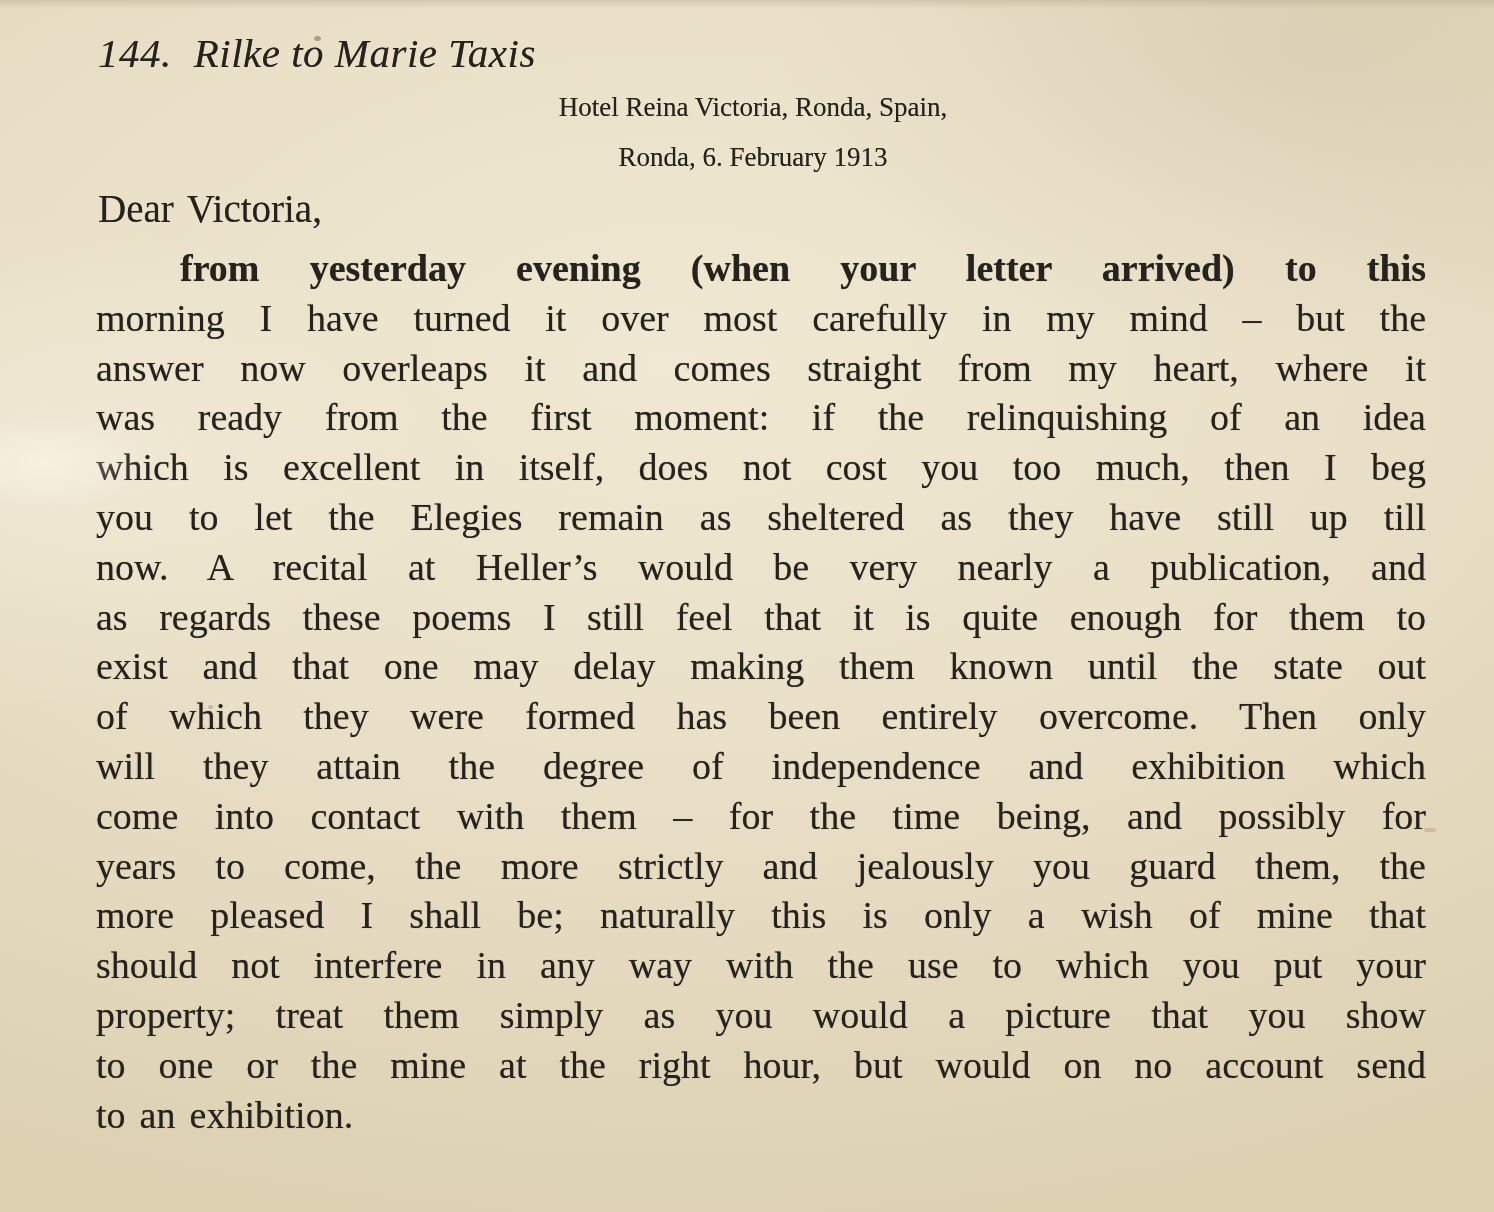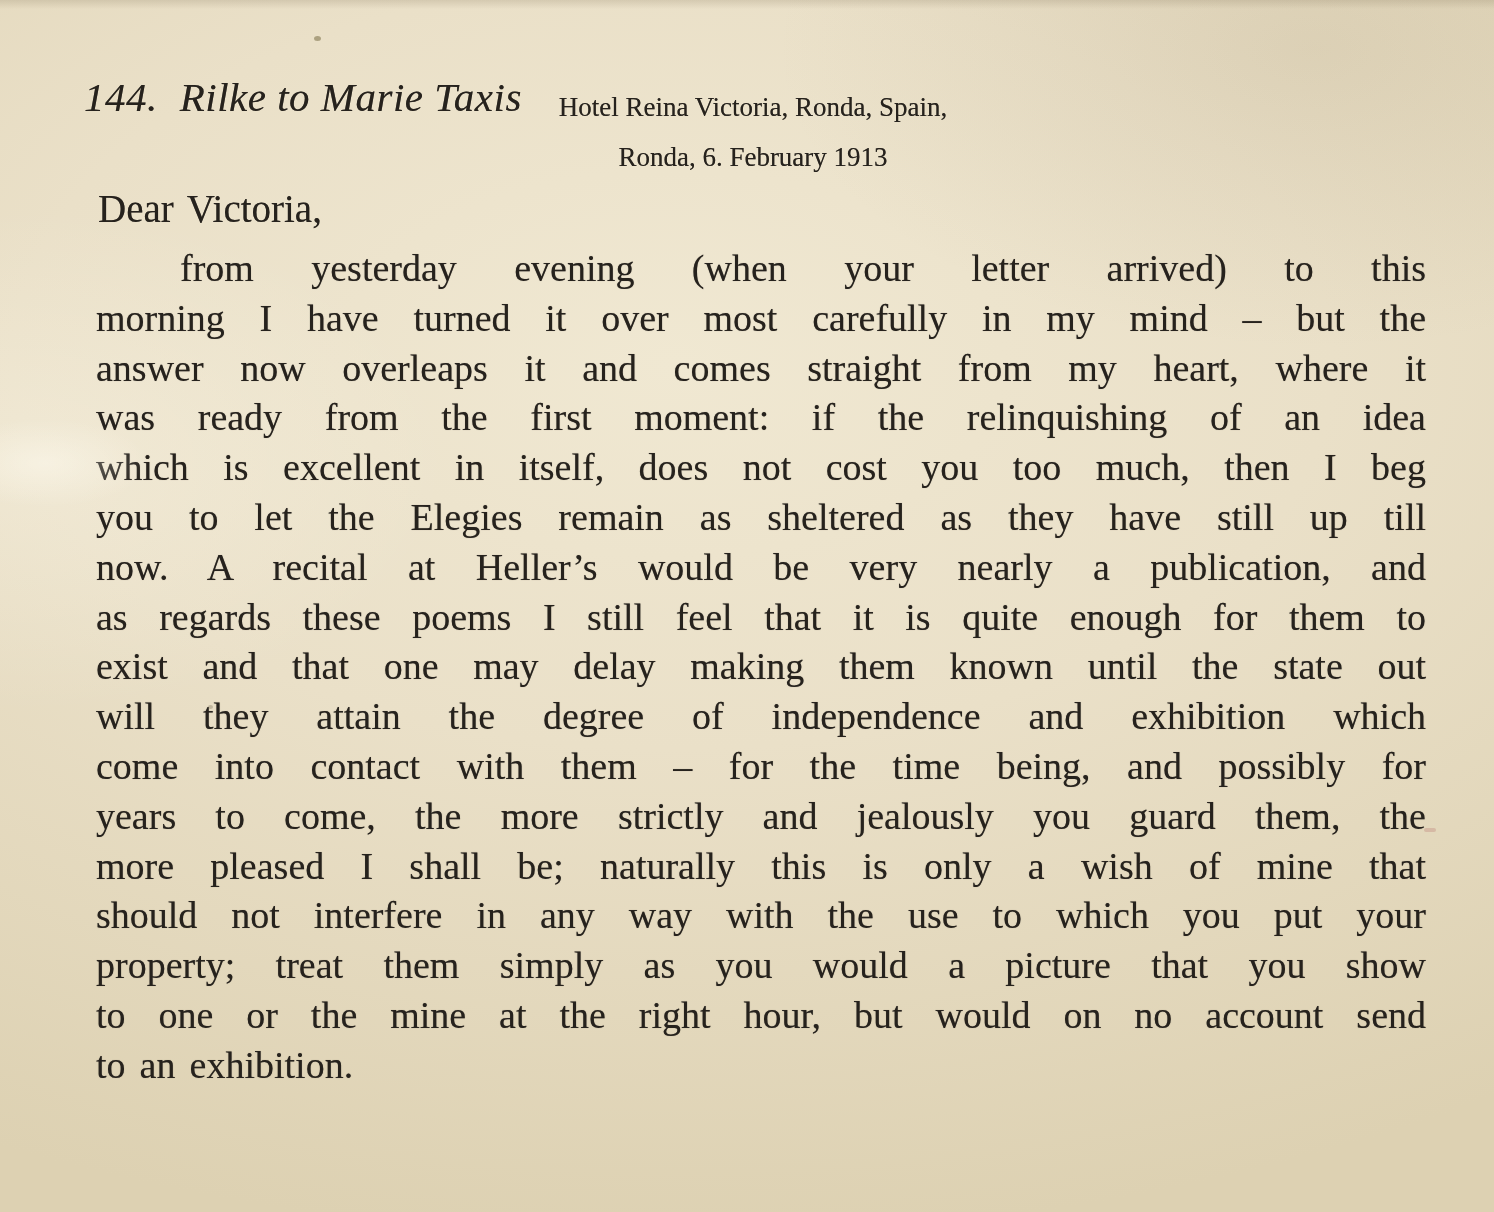--- a/index.html
+++ b/index.html
@@ -18,25 +18,24 @@
     position:relative;width:1494px;height:1212px;
     color:var(--ink);
     background:
       linear-gradient(to bottom, rgba(125,110,82,0.20) 0px, rgba(125,110,82,0.0) 9px),
       radial-gradient(ellipse 900px 500px at 88% 4%, rgba(150,132,98,0.14), rgba(150,132,98,0) 60%),
       radial-gradient(ellipse 700px 420px at 2% 38%, rgba(255,252,240,0.30), rgba(255,252,240,0) 60%),
       radial-gradient(ellipse 1200px 700px at 45% 30%, var(--paper-light) 0%, var(--paper) 55%, var(--paper-dark) 125%);
     text-rendering:optimizeLegibility;
   }
   .heading{
-    position:absolute;left:84px;top:28px;
+    position:absolute;left:98px;top:28px;
     font-style:italic;font-size:41px;line-height:50px;
     letter-spacing:0.5px;
     text-shadow:0 0 0.6px rgba(38,34,29,0.55);
-    margin-top:44px;
   }
   .heading .num{margin-right:22px;}
   .address{
     position:absolute;left:96px;top:82px;width:1330px;
     text-align:center;padding-right:0;box-sizing:border-box;
     font-size:27px;line-height:50px;
     text-shadow:0 0 0.6px rgba(38,34,29,0.55);
   }
   .address .addr-line{padding-right:16px;height:50px;}
   .salutation{
@@ -48,21 +47,21 @@
     position:absolute;left:96px;top:244px;width:1330px;
     font-size:38px;
     text-shadow:0 0 0.7px rgba(38,34,29,0.5);
   }
   .body .line{
     height:49.8px;line-height:49.8px;
     text-align:justify;text-align-last:justify;
     text-justify:inter-word;
     white-space:nowrap;
   }
-  .body .line.indent{text-indent:84px;}
+  .body .line.indent{text-indent:84px;font-weight:bold;}
   .body .line.nojust{text-align-last:left;word-spacing:0.12em;}
   .italic{}
   .speck{position:absolute;border-radius:50%;}
   .speck.s1{left:314px;top:36px;width:7px;height:5px;background:rgba(120,110,70,0.55);}
   .speck.s2{left:1424px;top:828px;width:12px;height:4px;background:rgba(190,130,120,0.35);border-radius:2px;}
   .speck.s3{left:208px;top:705px;width:5px;height:4px;background:rgba(100,90,65,0.30);}
   .wrinkle{
     position:absolute;left:0;top:418px;width:150px;height:90px;
     background:radial-gradient(ellipse at 30% 50%, rgba(255,252,242,0.45), rgba(255,252,242,0) 70%);
   }
@@ -86,20 +85,21 @@
   <div class="body" id="letter-body">
       <div class="line indent"><span>from yesterday evening (when your letter arrived) to this</span></div>
       <div class="line"><span>morning I have turned it over most carefully in my mind – but the</span></div>
       <div class="line"><span>answer now overleaps it and comes straight from my heart, where it</span></div>
       <div class="line"><span>was ready from the first moment: if the relinquishing of an idea</span></div>
       <div class="line"><span>which is excellent in itself, does not cost you too much, then I beg</span></div>
       <div class="line"><span>you to let the </span><span class="italic">Elegies</span><span> remain as sheltered as they have still up till</span></div>
       <div class="line"><span>now. A recital at Heller’s would be very nearly a publication, and</span></div>
       <div class="line"><span>as regards these poems I still feel that it is quite enough for them to</span></div>
       <div class="line"><span class="italic">exist</span><span> and that one may delay making them known until the state out</span></div>
+      <div class="line"><span>of which they were formed has been entirely overcome. Then only</span></div>
       <div class="line"><span>will they attain the degree of independence and exhibition which</span></div>
       <div class="line"><span>come into contact with them – for the time being, and possibly for</span></div>
       <div class="line"><span>years to come, the more strictly and jealously you guard them, the</span></div>
       <div class="line"><span>more pleased I shall be; naturally this is only a wish of mine that</span></div>
       <div class="line"><span>should not interfere in any way with the use to which you put your</span></div>
       <div class="line"><span>property; treat them simply as you would a picture that you show</span></div>
       <div class="line"><span>to one or the mine at the right hour, but would on no account send</span></div>
       <div class="line nojust"><span>to an exhibition.</span></div>
     </div>
 

